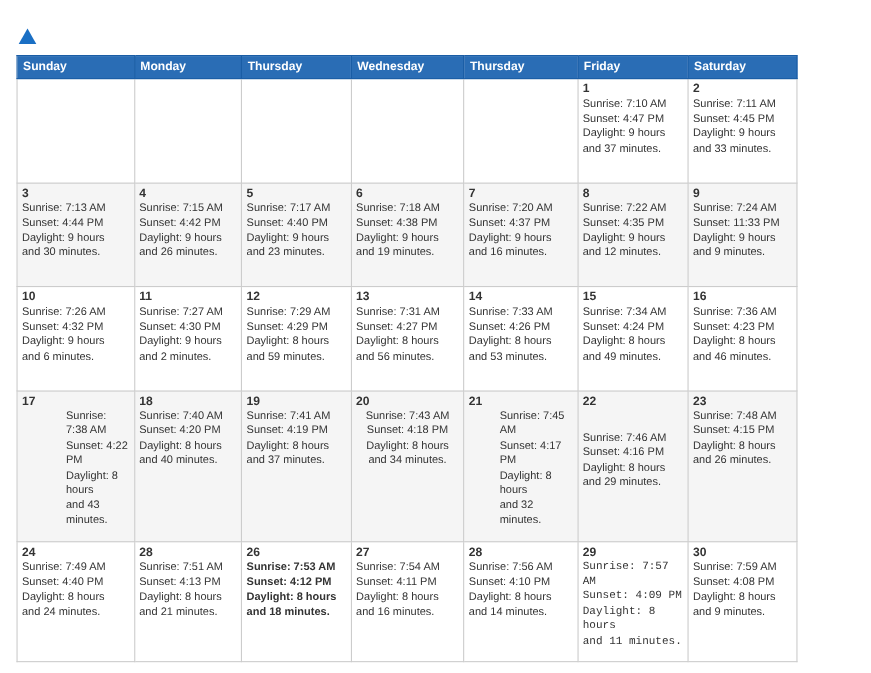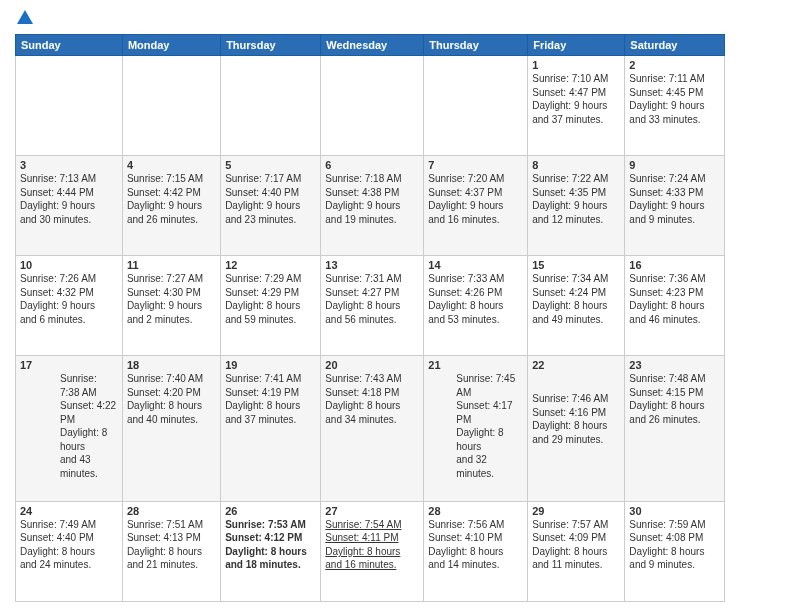--- a/index.html
+++ b/index.html
@@ -8,21 +8,21 @@
       height: 612px;
       font-family: Arial, sans-serif;
       background: #fff;
       overflow: hidden;
     }
     .page {
       width: 740px;
       height: 612px;
       display: flex;
       flex-direction: column;
-      padding: 10px 15px 10px 15px;
+      padding: 26px 15px 10px 15px;
     }
     .header {
       display: flex;
       justify-content: space-between;
       align-items: flex-start;
       margin-bottom: 8px;
     }
     .logo {
       display: flex;
       flex-direction: column;
@@ -196,21 +196,21 @@
           <td>
             <span class="day-num">8</span>
             <div class="day-info" style="white-space: pre-line;">Sunrise: 7:22 AM
 Sunset: 4:35 PM
 Daylight: 9 hours
 and 12 minutes.</div>
           </td>
           <td>
             <span class="day-num">9</span>
             <div class="day-info" style="white-space: pre-line;">Sunrise: 7:24 AM
-Sunset: 4:33 PM
+Sunset: 11:33 PM
 Daylight: 9 hours
 and 9 minutes.</div>
           </td>
         </tr>
         <tr>
           <td>
             <span class="day-num">10</span>
             <div class="day-info" style="white-space: pre-line;">Sunrise: 7:26 AM
 Sunset: 4:32 PM
 Daylight: 9 hours
@@ -276,21 +276,21 @@
           </td>
           <td>
             <span class="day-num">19</span>
             <div class="day-info" style="white-space: pre-line;">Sunrise: 7:41 AM
 Sunset: 4:19 PM
 Daylight: 8 hours
 and 37 minutes.</div>
           </td>
           <td>
             <span class="day-num">20</span>
-            <div class="day-info" style="white-space: pre-line;">Sunrise: 7:43 AM
+            <div class="day-info" style="white-space: pre-line; text-align: center;">Sunrise: 7:43 AM
 Sunset: 4:18 PM
 Daylight: 8 hours
 and 34 minutes.</div>
           </td>
           <td>
             <span class="day-num">21</span>
             <div class="day-info" style="white-space: pre-line; margin-left: 28px;">Sunrise: 7:45 AM
 Sunset: 4:17 PM
 Daylight: 8 hours
 and 32 minutes.</div>
@@ -327,35 +327,35 @@
           </td>
           <td>
             <span class="day-num">26</span>
             <div class="day-info" style="white-space: pre-line; font-weight: bold;">Sunrise: 7:53 AM
 Sunset: 4:12 PM
 Daylight: 8 hours
 and 18 minutes.</div>
           </td>
           <td>
             <span class="day-num">27</span>
-            <div class="day-info" style="white-space: pre-line; text-decoration: underline;">Sunrise: 7:54 AM
+            <div class="day-info" style="white-space: pre-line;">Sunrise: 7:54 AM
 Sunset: 4:11 PM
 Daylight: 8 hours
 and 16 minutes.</div>
           </td>
           <td>
             <span class="day-num">28</span>
             <div class="day-info" style="white-space: pre-line;">Sunrise: 7:56 AM
 Sunset: 4:10 PM
 Daylight: 8 hours
 and 14 minutes.</div>
           </td>
           <td>
             <span class="day-num">29</span>
-            <div class="day-info" style="white-space: pre-line;">Sunrise: 7:57 AM
+            <div class="day-info" style="white-space: pre-line; font-family: Liberation Mono, monospace;">Sunrise: 7:57 AM
 Sunset: 4:09 PM
 Daylight: 8 hours
 and 11 minutes.</div>
           </td>
           <td>
             <span class="day-num">30</span>
             <div class="day-info" style="white-space: pre-line;">Sunrise: 7:59 AM
 Sunset: 4:08 PM
 Daylight: 8 hours
 and 9 minutes.</div>

